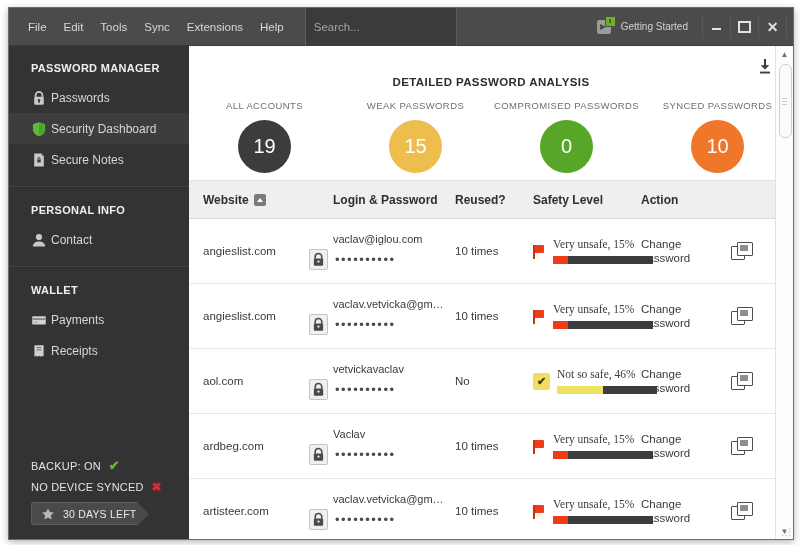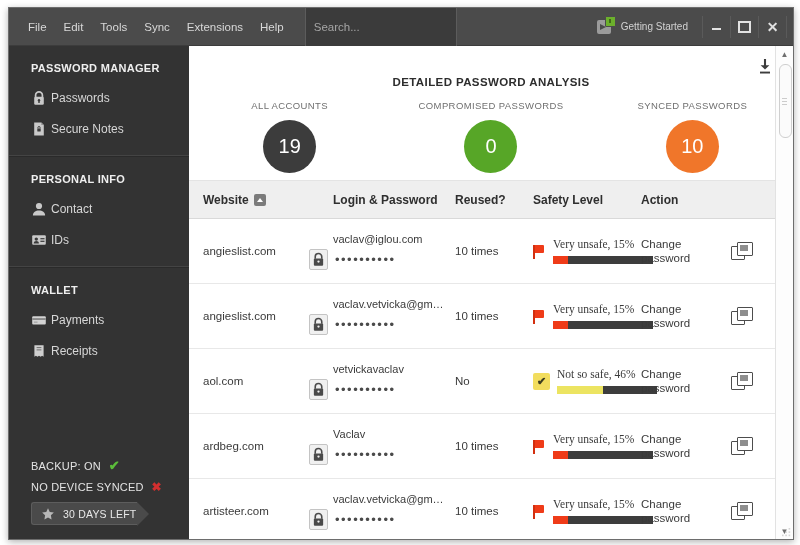--- a/index.html
+++ b/index.html
@@ -545,20 +545,27 @@
         <div class="side-item">
           <svg class="ic" viewBox="0 0 16 16">
             <path d="M4.6 7V5.2a3.4 3.4 0 0 1 6.8 0V7" fill="none" stroke="#c9c9c9" stroke-width="1.7"></path>
             <rect x="3.2" y="6.8" width="9.6" height="8" rx="1.2" fill="#c9c9c9"></rect>
             <circle cx="8" cy="10.2" r="1.2" fill="#3a3a3a"></circle>
             <rect x="7.3" y="10.4" width="1.4" height="2.6" fill="#3a3a3a"></rect>
           </svg>
           <span class="lbl">Passwords</span>
         </div>
 
+        <div class="side-item active">
+          <svg class="ic" viewBox="0 0 16 16">
+            <path d="M8 1.2 14 3.3v5.1c0 3.4-2.6 5.6-6 6.6-3.4-1-6-3.2-6-6.6V3.3Z" fill="#5dbb3a"></path>
+            <path d="M8 2.3 12.9 4v4.4c0 2.8-2.1 4.6-4.9 5.5Z" fill="#4aa32c"></path>
+          </svg>
+          <span class="lbl">Security Dashboard</span>
+        </div>
 
         <div class="side-item">
           <svg class="ic" viewBox="0 0 16 16">
             <path d="M3.2 1.6h7.1l2.5 2.5v10.3H3.2Z" fill="#c9c9c9"></path>
             <path d="M10.3 1.6 12.8 4.1h-2.5Z" fill="#8f8f8f"></path>
             <rect x="6.3" y="7.4" width="3.4" height="3.2" rx="0.6" fill="#3a3a3a"></rect>
             <path d="M6.9 7.5V6.6a1.1 1.1 0 0 1 2.2 0v.9" fill="none" stroke="#3a3a3a" stroke-width="1"></path>
           </svg>
           <span class="lbl">Secure Notes</span>
         </div>
@@ -567,30 +574,20 @@
         <div class="side-head">PERSONAL INFO</div>
 
         <div class="side-item">
           <svg class="ic" viewBox="0 0 16 16">
             <circle cx="8" cy="5" r="3.1" fill="#c9c9c9"></circle>
             <path d="M1.9 14.6c0-3.3 2.7-5 6.1-5s6.1 1.7 6.1 5Z" fill="#c9c9c9"></path>
           </svg>
           <span class="lbl">Contact</span>
         </div>
 
-        <div class="side-item">
-          <svg class="ic" viewBox="0 0 16 16">
-            <rect x="1.2" y="3.2" width="13.6" height="9.6" rx="1" fill="#c9c9c9"></rect>
-            <circle cx="5.3" cy="7.1" r="1.7" fill="#3a3a3a"></circle>
-            <path d="M2.7 11.4c0-1.5 1.2-2.3 2.6-2.3s2.6.8 2.6 2.3Z" fill="#3a3a3a"></path>
-            <rect x="9.4" y="6.1" width="4.1" height="1.2" fill="#3a3a3a"></rect>
-            <rect x="9.4" y="8.7" width="4.1" height="1.2" fill="#3a3a3a"></rect>
-          </svg>
-          <span class="lbl">IDs</span>
-        </div>
 
         <div class="side-sep"></div>
         <div class="side-head">WALLET</div>
 
         <div class="side-item">
           <svg class="ic" viewBox="0 0 16 16">
             <rect x="1.2" y="4.2" width="13.6" height="8.2" rx="1" fill="#d3d3d3"></rect>
             <rect x="1.2" y="6.1" width="13.6" height="1.9" fill="#8a8a8a"></rect>
             <rect x="2.9" y="9.6" width="3.6" height="1.1" fill="#9e9e9e"></rect>
           </svg>
@@ -631,20 +628,24 @@
         <svg class="export-icon" viewBox="0 0 20 20">
           <path d="M10 2v9" stroke="#3d3d3d" stroke-width="2.1" fill="none"></path>
           <path d="M5.6 8.2 10 12.6l4.4-4.4Z" fill="#3d3d3d"></path>
           <rect x="5" y="14.6" width="10" height="1.9" fill="#3d3d3d"></rect>
         </svg>
 
         <div class="stats">
           <div class="stat">
             <span class="cap">ALL ACCOUNTS</span>
             <div class="circle" id="circle0" style="background: rgb(60, 60, 60);">19</div>
+          </div>
+          <div class="stat">
+            <span class="cap">WEAK PASSWORDS</span>
+            <div class="circle" id="circle1" style="background: rgb(237, 189, 78);">15</div>
           </div>
           <div class="stat">
             <span class="cap">COMPROMISED PASSWORDS</span>
             <div class="circle" id="circle2" style="background: rgb(87, 166, 39);">0</div>
           </div>
           <div class="stat">
             <span class="cap">SYNCED PASSWORDS</span>
             <div class="circle" id="circle3" style="background: rgb(240, 118, 42);">10</div>
           </div>
         </div>

